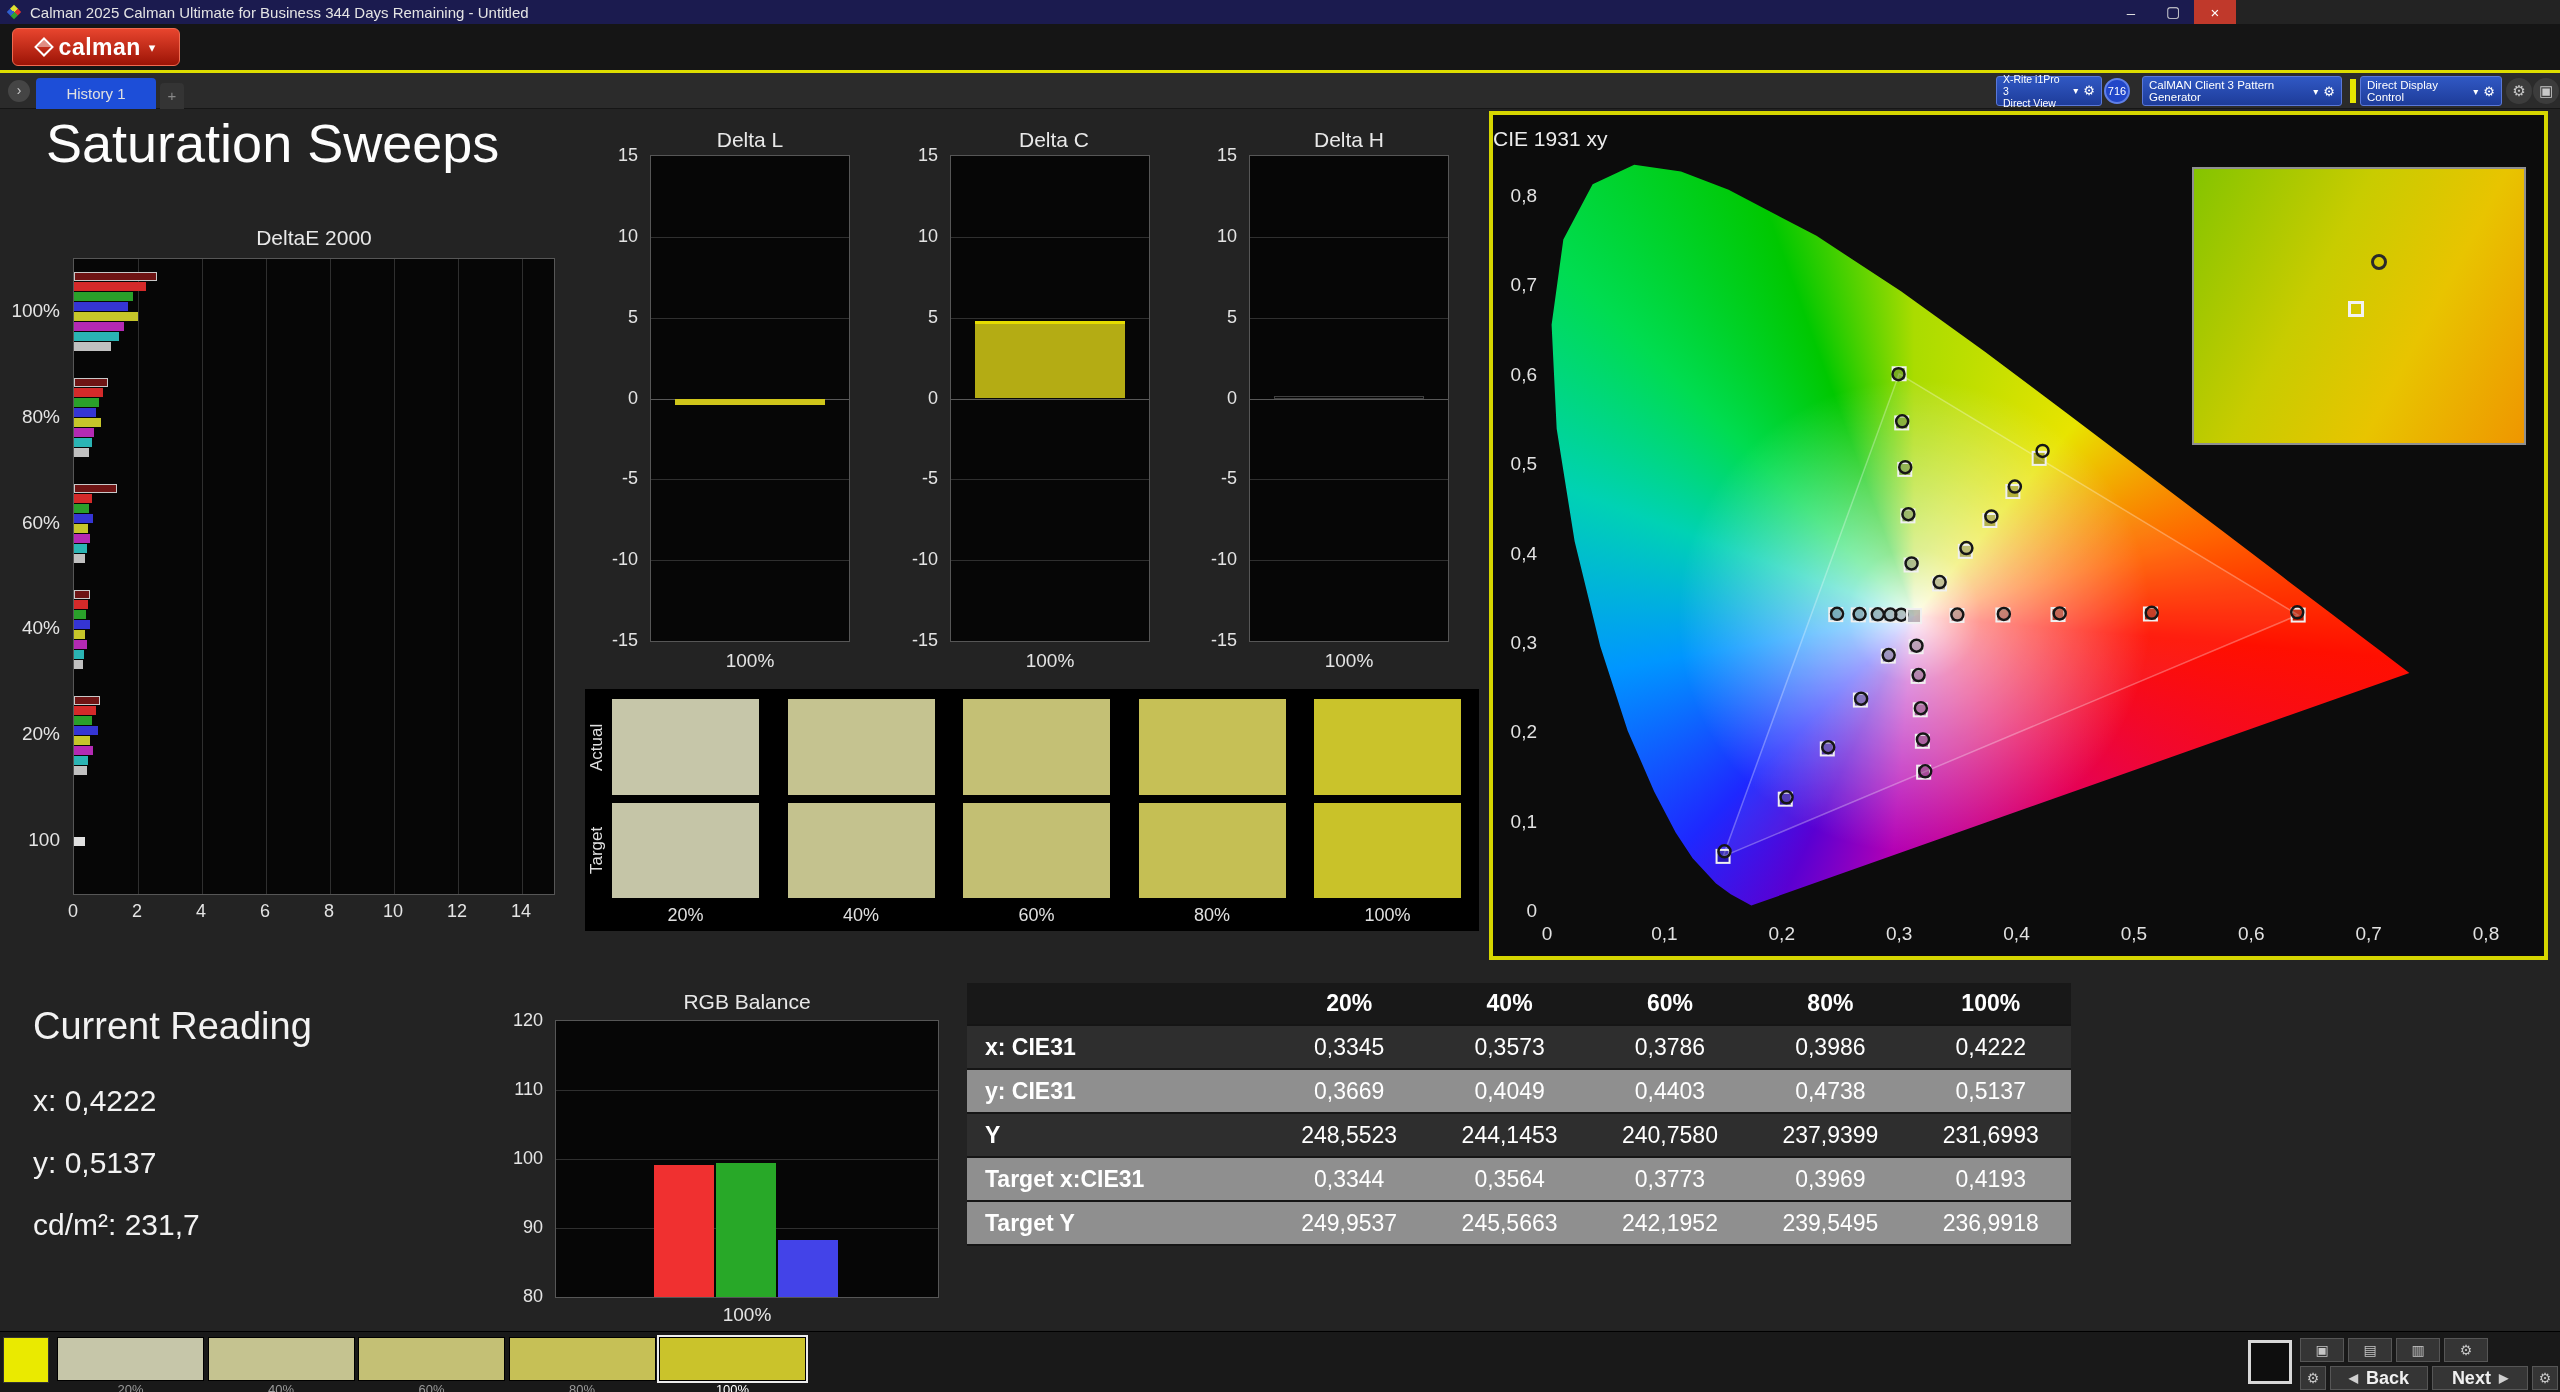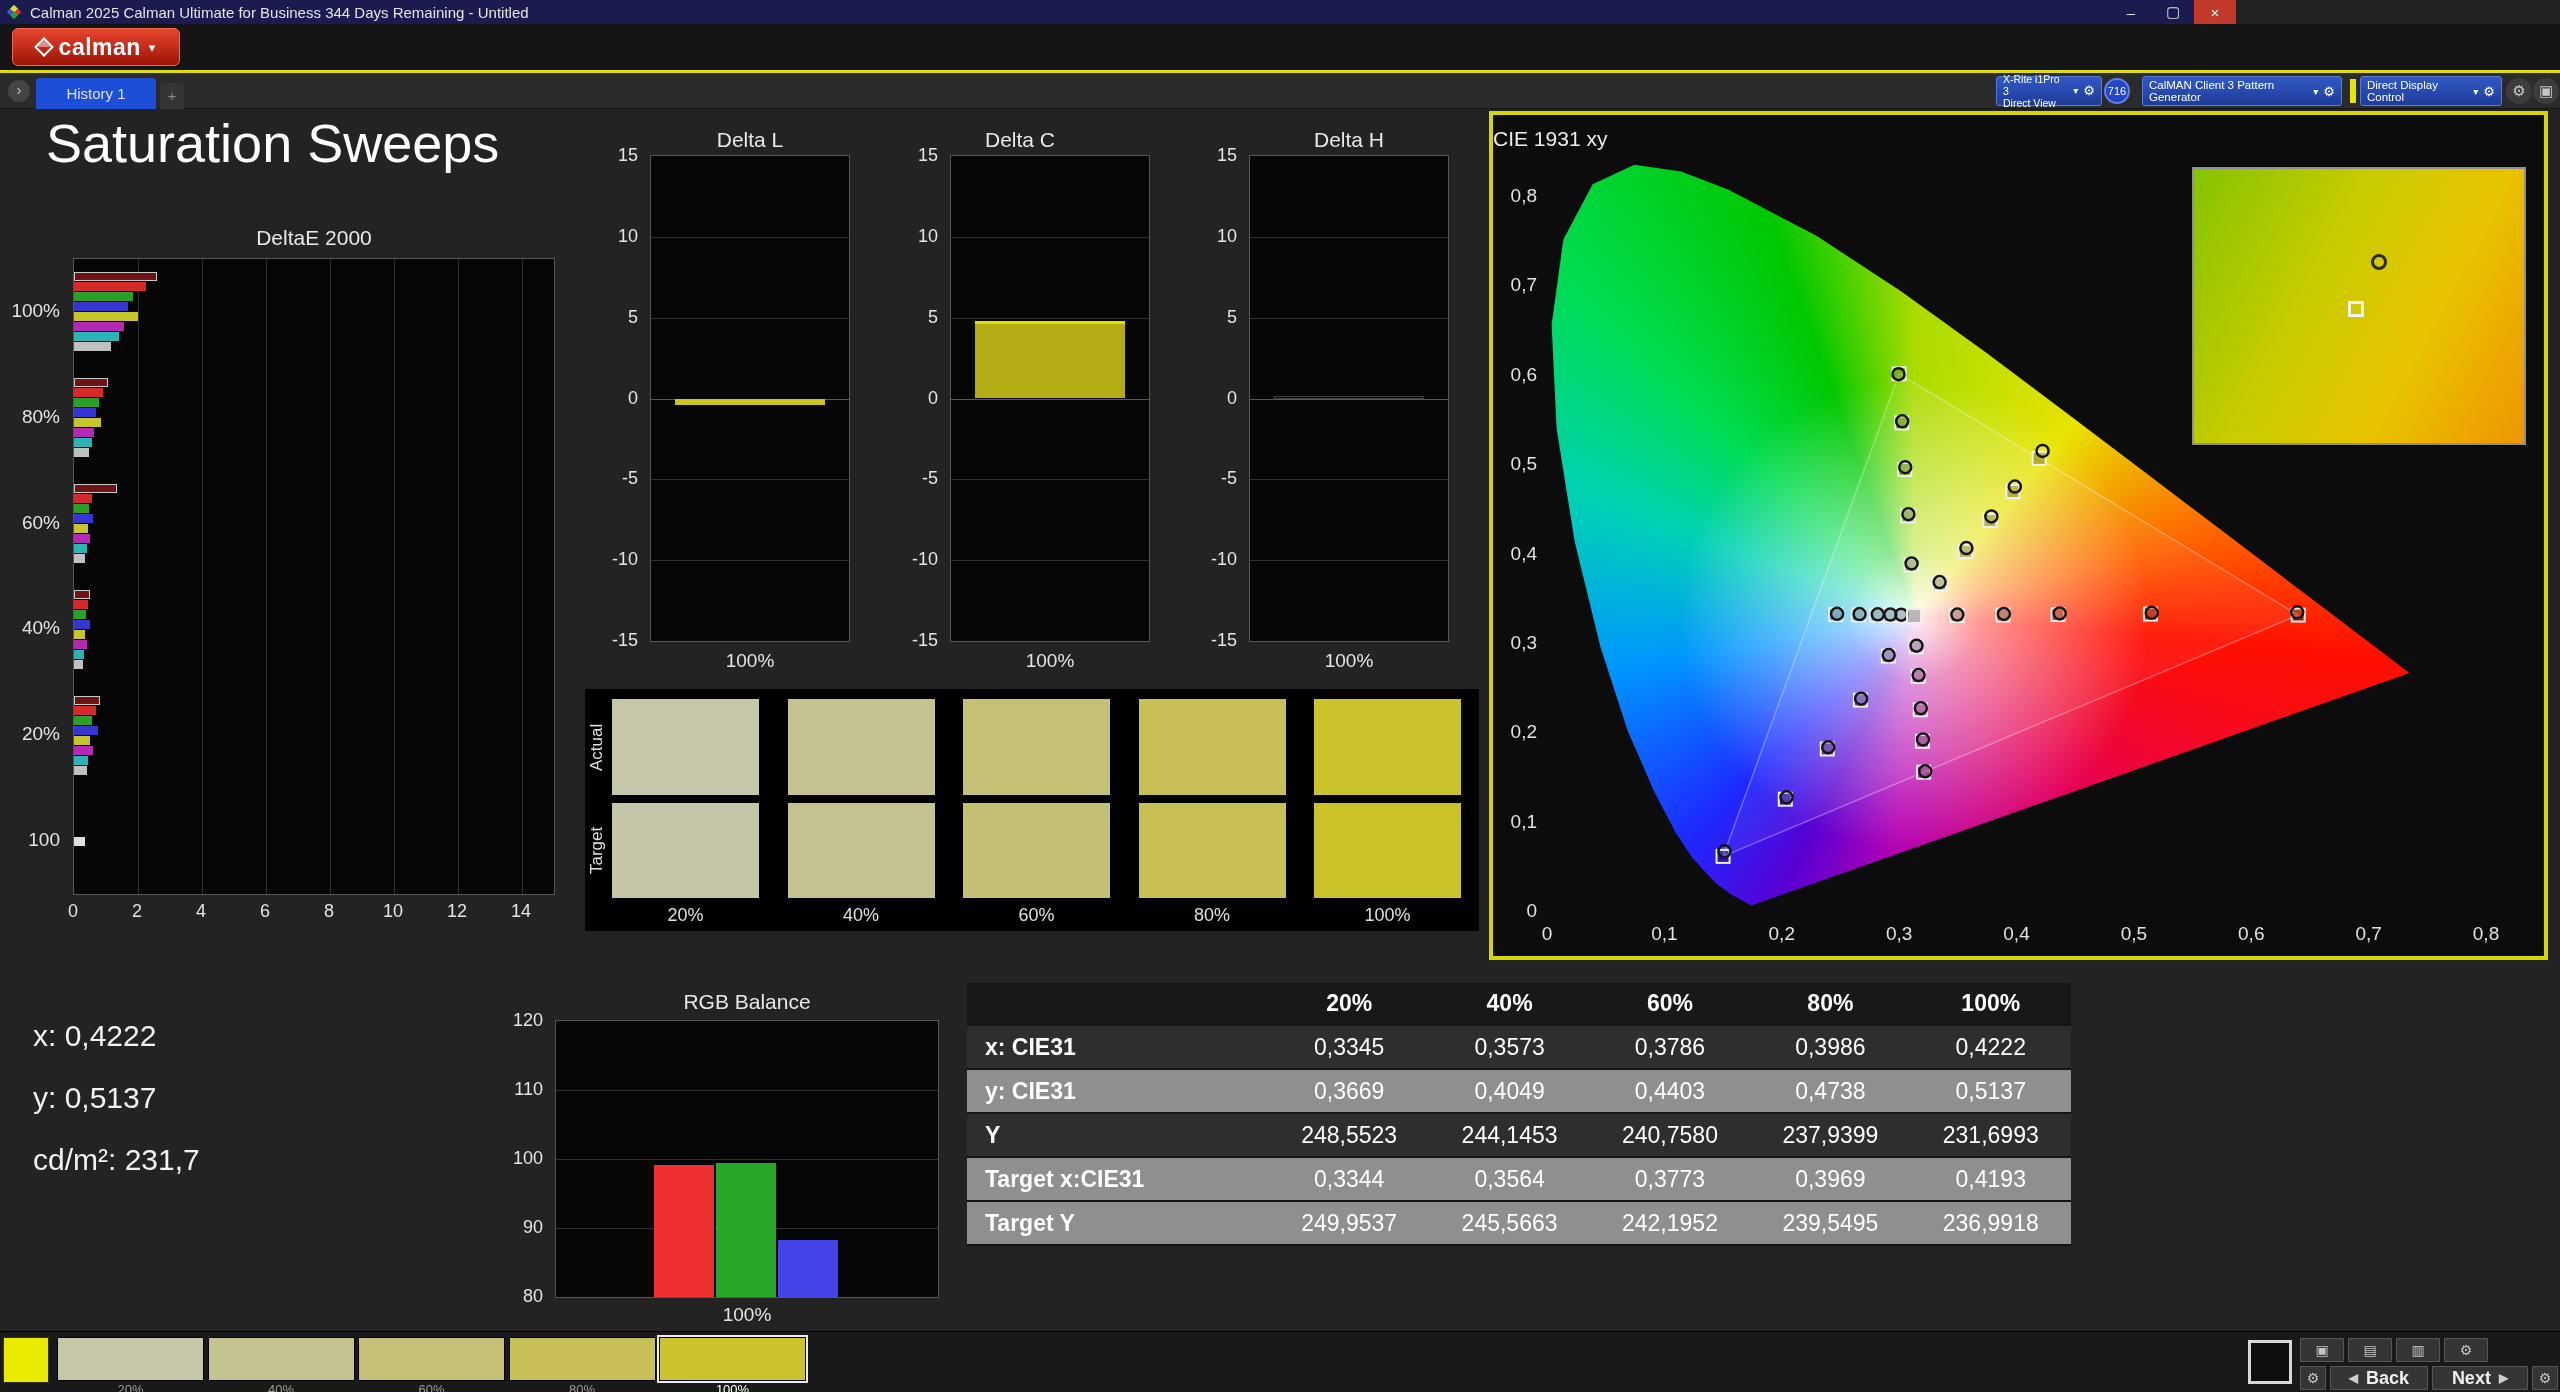--- a/index.html
+++ b/index.html
@@ -63,21 +63,21 @@
 
 #deltae-title{left:73px;top:226px;width:482px}
 #deltae-ylabels{left:0;top:258px;width:66px;height:637px}
 #deltae-plot{left:73px;top:258px;width:482px;height:637px}
 #deltae-xlabels{left:73px;top:901px;width:482px;height:22px}
 
 #dl-title{left:650px;top:128px;width:200px}
 #dl-ylabels{left:586px;top:155px;width:58px;height:487px}
 #dl-plot{left:650px;top:155px;width:200px;height:487px}
 #dl-xlab{left:650px;top:650px;width:200px}
-#dc-title{left:920px;top:128px;width:200px}
+#dc-title{left:954px;top:128px;width:200px}
 #dc-ylabels{left:886px;top:155px;width:58px;height:487px}
 #dc-plot{left:950px;top:155px;width:200px;height:487px}
 #dc-xlab{left:950px;top:650px;width:200px}
 #dh-title{left:1249px;top:128px;width:200px}
 #dh-ylabels{left:1185px;top:155px;width:58px;height:487px}
 #dh-plot{left:1249px;top:155px;width:200px;height:487px}
 #dh-xlab{left:1249px;top:650px;width:200px}
 
 #rgb-title{left:555px;top:990px;width:384px}
 #rgb-ylabels{left:491px;top:1020px;width:58px;height:278px}
@@ -435,20 +435,21 @@
       <circle cx="432.18224999999995" cy="656.29" r="6" class="meas"></circle>
       <rect x="414.03162499999996" y="493.95625" width="14" height="14" class="tgt"></rect>
     </svg>
   <div id="cie-inset">
       <div class="inset-circle" style="left: 56%; top: 34%;"></div>
       <div class="inset-square" style="left: 49%; top: 51%;"></div>
     </div>
 </div>
 
 <div id="current-reading">
+  <div id="cr-title">Current Reading</div>
   <div class="cr-line">x: 0,4222</div>
   <div class="cr-line">y: 0,5137</div>
   <div class="cr-line">cd/m²: 231,7</div>
 </div>
 
 <div class="chart-title" id="rgb-title">RGB Balance</div>
 <div class="axisbox" id="rgb-ylabels">
     <div class="yt" style="top: 276px;">80</div>
     <div class="yt" style="top: 207px;">90</div>
     <div class="yt" style="top: 138px;">100</div>

